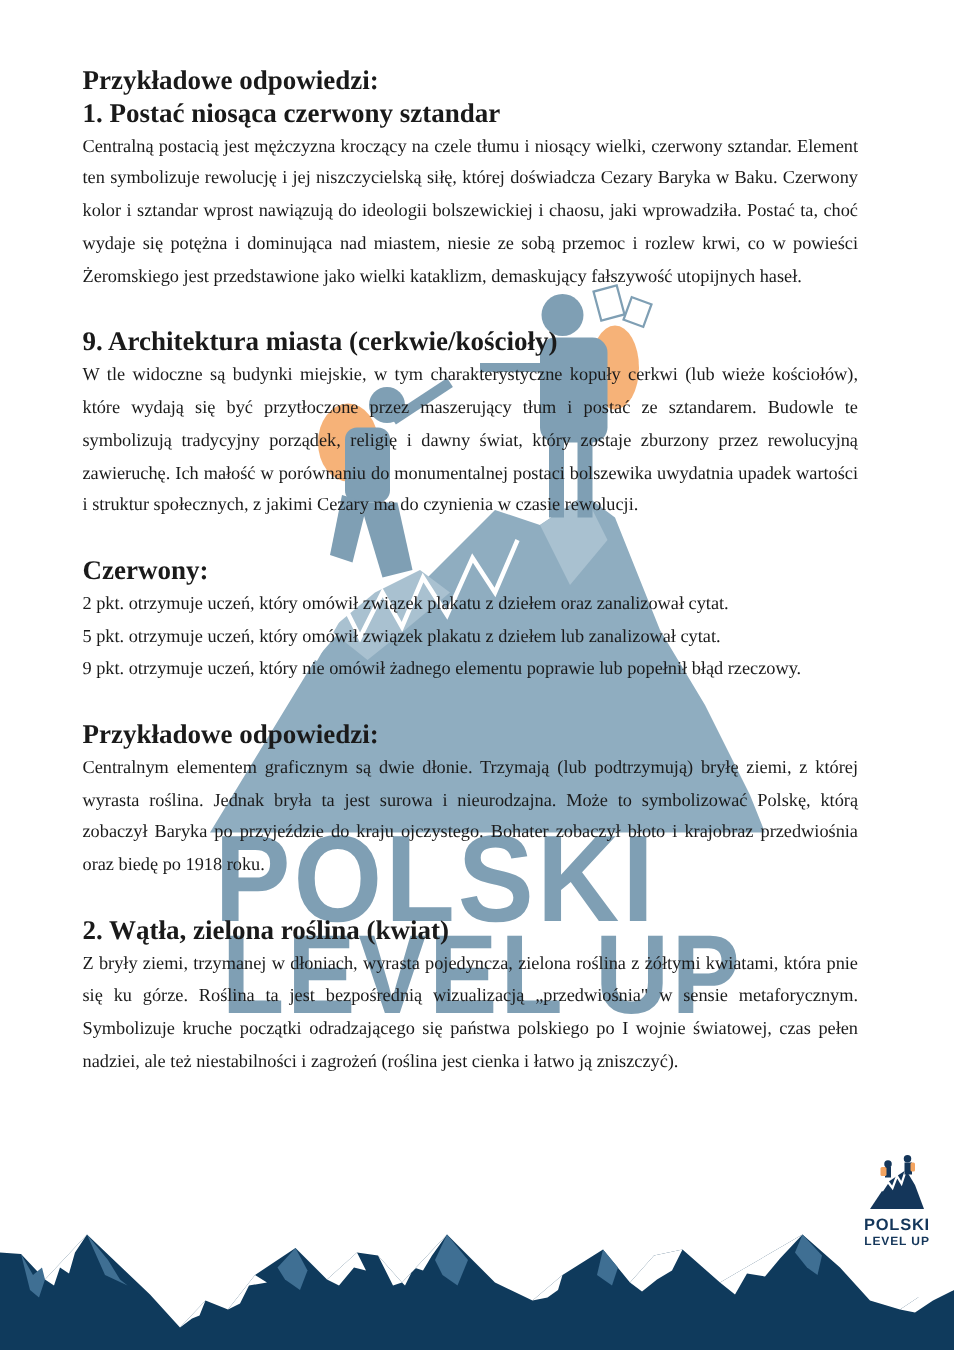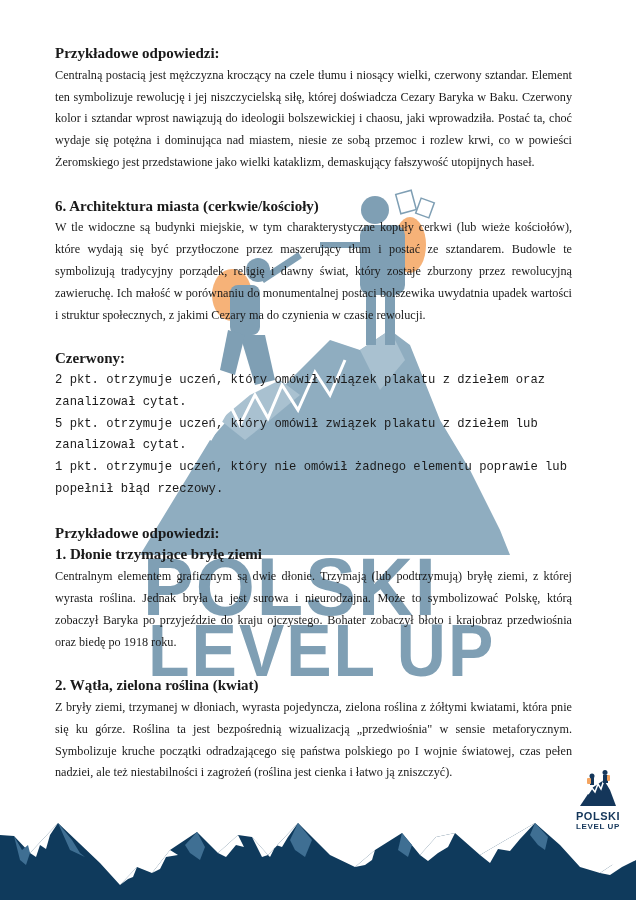--- a/index.html
+++ b/index.html
@@ -34,29 +34,29 @@
       position: absolute;
       left: 55px;
       top: 43px;
       width: 517px;
       z-index: 2;
       font-size: 12.2px;
       line-height: 21.8px;
     }
     .content h3 {
       margin: 0;
-      font-size: 15px;
+      font-size: 18px;
       font-weight: 700;
       line-height: 21.8px;
     }
     .content p {
       margin: 0;
       text-align: justify;
     }
-    .content p.left { text-align: left; font-family: Liberation Mono, monospace; }
+    .content p.left { text-align: left; }
     .gap { height: 21.8px; }
 
     .mountains {
       position: absolute;
       left: 0; bottom: 0;
       width: 636px; height: 95px;
       z-index: 3;
     }
     .logo {
       position: absolute;
@@ -103,32 +103,32 @@
 
     <rect x="398" y="192" width="16" height="20" fill="#ffffff" stroke="#7f9fb4" stroke-width="1.5" transform="rotate(-15 406 202)"></rect>
     <rect x="418" y="200" width="14" height="16" fill="#ffffff" stroke="#7f9fb4" stroke-width="1.5" transform="rotate(20 425 208)"></rect>
   </svg>
   <div class="wm-text wm-polski">POLSKI</div>
   <div class="wm-text wm-levelup">LEVEL UP</div>
 </div>
 
 <div class="content">
   <h3>Przykładowe odpowiedzi:</h3>
+  <h3>1. Postać niosąca czerwony sztandar</h3>
   <p>Centralną postacią jest mężczyzna kroczący na czele tłumu i niosący wielki, czerwony sztandar. Element ten symbolizuje rewolucję i jej niszczycielską siłę, której doświadcza Cezary Baryka w Baku. Czerwony kolor i sztandar wprost nawiązują do ideologii bolszewickiej i chaosu, jaki wprowadziła. Postać ta, choć wydaje się potężna i dominująca nad miastem, niesie ze sobą przemoc i rozlew krwi, co w powieści Żeromskiego jest przedstawione jako wielki kataklizm, demaskujący fałszywość utopijnych haseł.</p>
   <div class="gap"></div>
-  <h3>6. Architektura miasta (cerkwie/kościoły)</h3>
+  <h3>9. Architektura miasta (cerkwie/kościoły)</h3>
   <p>W tle widoczne są budynki miejskie, w tym charakterystyczne kopuły cerkwi (lub wieże kościołów), które wydają się być przytłoczone przez maszerujący tłum i postać ze sztandarem. Budowle te symbolizują tradycyjny porządek, religię i dawny świat, który zostaje zburzony przez rewolucyjną zawieruchę. Ich małość w porównaniu do monumentalnej postaci bolszewika uwydatnia upadek wartości i struktur społecznych, z jakimi Cezary ma do czynienia w czasie rewolucji.</p>
   <div class="gap"></div>
   <h3>Czerwony:</h3>
   <p class="left">2 pkt. otrzymuje uczeń, który omówił związek plakatu z dziełem oraz zanalizował cytat.</p>
   <p class="left">5 pkt. otrzymuje uczeń, który omówił związek plakatu z dziełem lub zanalizował cytat.</p>
-  <p class="left">1 pkt. otrzymuje uczeń, który nie omówił żadnego elementu poprawie lub popełnił błąd rzeczowy.</p>
+  <p class="left">9 pkt. otrzymuje uczeń, który nie omówił żadnego elementu poprawie lub popełnił błąd rzeczowy.</p>
   <div class="gap"></div>
   <h3>Przykładowe odpowiedzi:</h3>
-  <h3>1. Dłonie trzymające bryłę ziemi</h3>
   <p>Centralnym elementem graficznym są dwie dłonie. Trzymają (lub podtrzymują) bryłę ziemi, z której wyrasta roślina. Jednak bryła ta jest surowa i nieurodzajna. Może to symbolizować Polskę, którą zobaczył Baryka po przyjeździe do kraju ojczystego. Bohater zobaczył błoto i krajobraz przedwiośnia oraz biedę po 1918 roku.</p>
   <div class="gap"></div>
   <h3>2. Wątła, zielona roślina (kwiat)</h3>
   <p>Z bryły ziemi, trzymanej w dłoniach, wyrasta pojedyncza, zielona roślina z żółtymi kwiatami, która pnie się ku górze. Roślina ta jest bezpośrednią wizualizacją „przedwiośnia" w sensie metaforycznym. Symbolizuje kruche początki odradzającego się państwa polskiego po I wojnie światowej, czas pełen nadziei, ale też niestabilności i zagrożeń (roślina jest cienka i łatwo ją zniszczyć).</p>
 </div>
 
 <div class="logo">
   <svg width="40" height="36" viewBox="0 0 40 36">
     <polygon points="2,36 14,18 20,14 26,10 32,20 38,36" fill="#14365a"></polygon>
     <polyline points="10,24 14,18 17,22 20,14 23,19 26,10" fill="none" stroke="#ffffff" stroke-width="1.5"></polyline>

